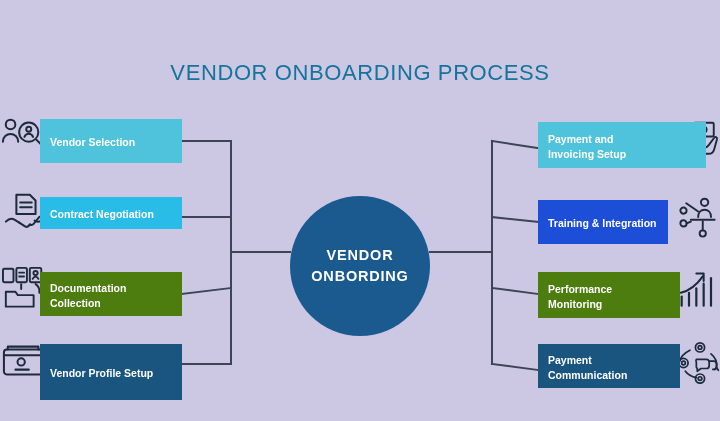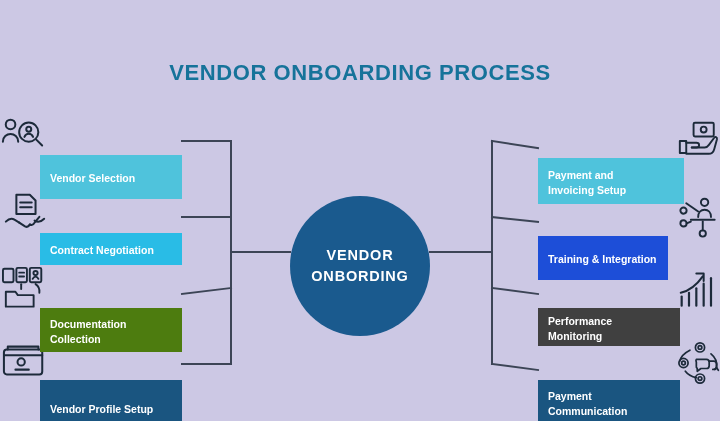--- a/index.html
+++ b/index.html
@@ -8,21 +8,21 @@
     background:#ccc8e4;
     font-family:"Liberation Sans", sans-serif;
     overflow:hidden;
     position:relative;
   }
   #canvas{position:absolute;inset:0;width:720px;height:421px;}
 
   .title{
     position:absolute;top:60px;left:0;width:720px;
     text-align:center;
-    font-size:22px;font-weight:bold;
+    font-size:22px;font-weight:normal;
     letter-spacing:.6px;
     color:#16739a;
     font-family:"Liberation Sans", sans-serif;
   }
 
   
   #lines{position:absolute;top:0;left:0;width:720px;height:421px;}
 
   
   .hub{
@@ -44,21 +44,20 @@
   .box{
     position:absolute;
     width:132px;height:44px;
     display:flex;align-items:center;
     color:#ffffff;
     font-size:10.5px;
     font-weight:bold;
     line-height:1.45;
     padding:4px 0 0 10px;
     box-sizing:border-box;
-    margin-top:36px;
   }
   .box span{display:block;}
 
   .icon{
     position:absolute;
     width:44px;height:44px;
     color:#1c2a3a;
   }
   .icon svg{display:block;width:100%;height:100%;}
 </style>
@@ -216,34 +215,34 @@
       <span>Collection</span>
     </div>
   </div>
 
   <div class="box" style="left:40px;top:344px;width:142px;height:56px;background:#1a5580;">
     <div>
       <span>Vendor Profile Setup</span>
     </div>
   </div>
 
-  <div class="box" style="left:538px;top:122px;width:146px;height:46px;background:#4fc3dc;">
+  <div class="box" style="left:538px;top:122px;width:168px;height:46px;background:#4fc3dc;">
     <div>
       <span>Payment and</span>
       <span>Invoicing Setup</span>
     </div>
   </div>
 
   <div class="box" style="left:538px;top:200px;width:130px;height:44px;background:#1d4ed8;">
     <div>
       <span>Training &amp; Integration</span>
     </div>
   </div>
 
-  <div class="box" style="left:538px;top:272px;width:142px;height:38px;background:#404040;">
+  <div class="box" style="left:538px;top:272px;width:142px;height:46px;background:#4d7c0f;">
     <div>
       <span>Performance</span>
       <span>Monitoring</span>
     </div>
   </div>
 
   <div class="box" style="left:538px;top:344px;width:142px;height:44px;background:#1a5580;">
     <div>
       <span>Payment</span>
       <span>Communication</span>

